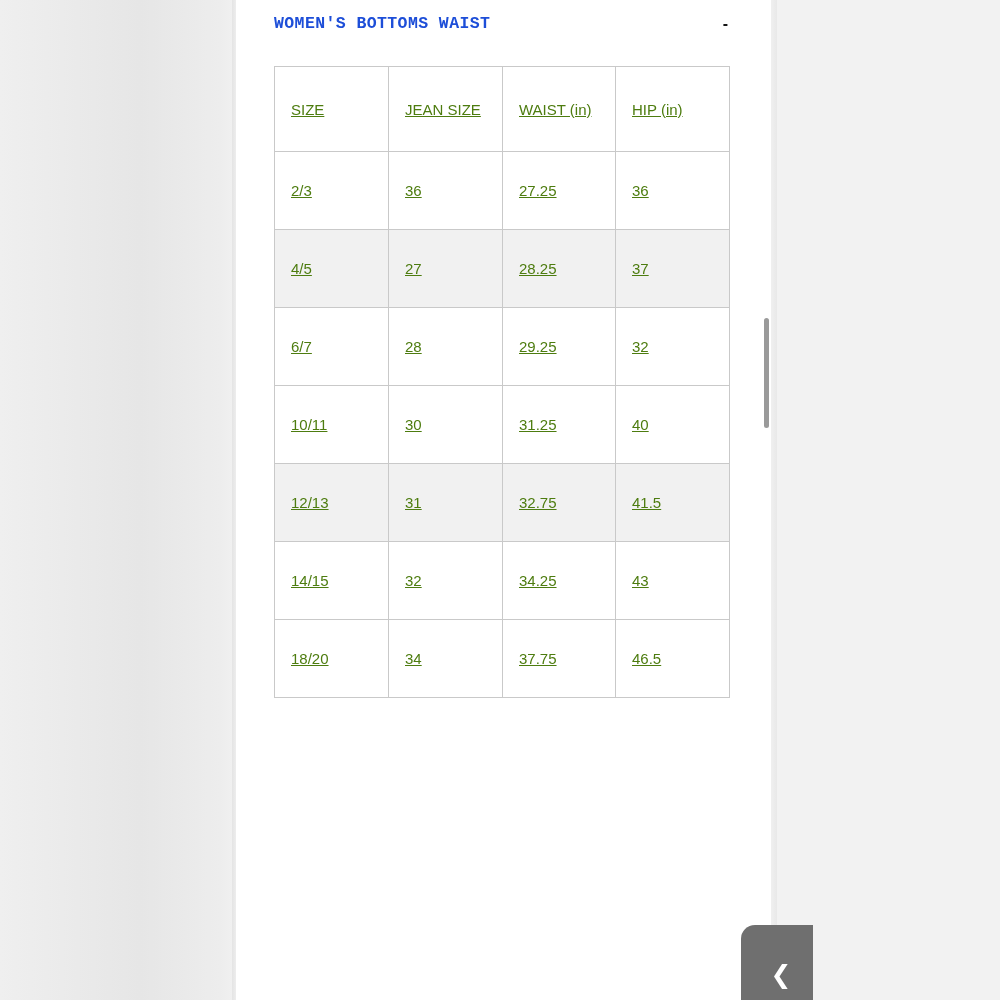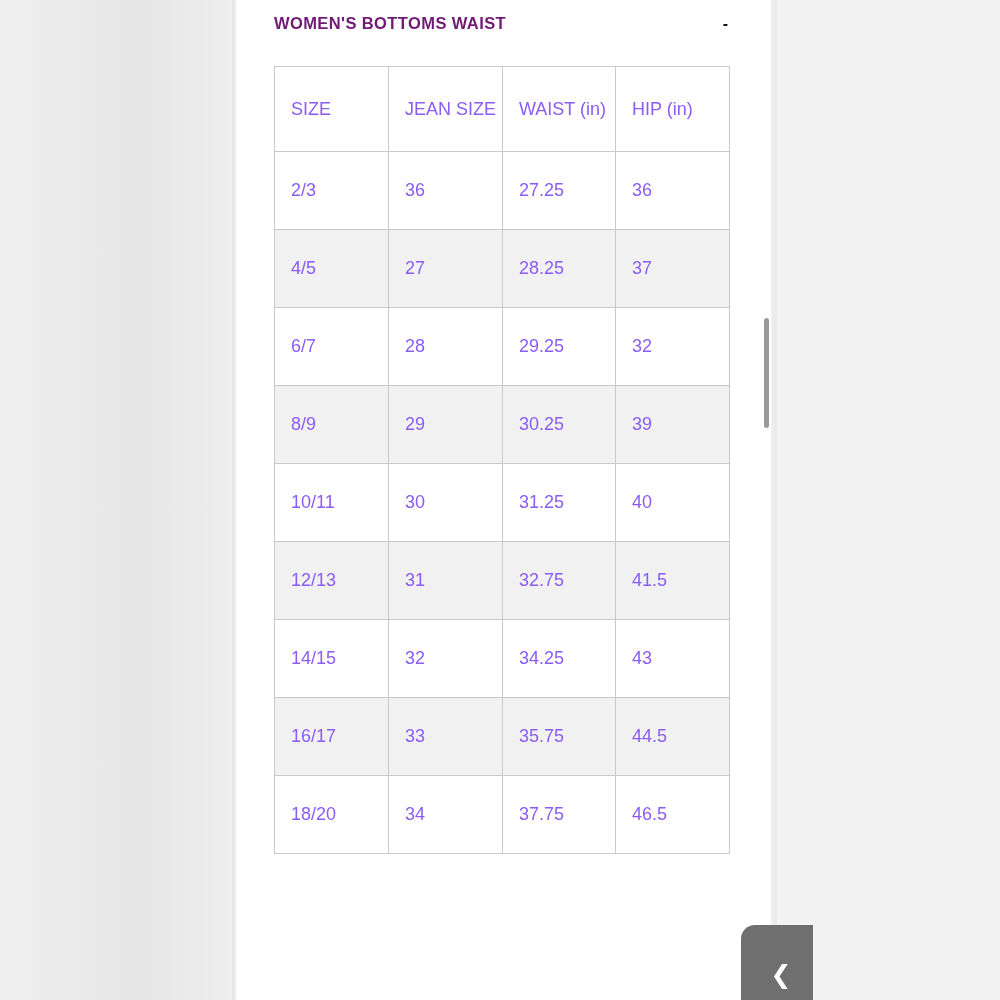--- a/index.html
+++ b/index.html
@@ -41,45 +41,47 @@
     top: 14px;
     width: 460px;
     display: flex;
     align-items: center;
     justify-content: space-between;
   }
   .title {
     font-size: 16.5px;
     font-weight: bold;
     letter-spacing: 0.4px;
-    color: #701a75;
+    color: #1d4ed8;
     white-space: nowrap;
+    font-family: Liberation Mono, monospace;
   }
   .title-dash {
     font-size: 16px;
     font-weight: bold;
     color: #141414;
     padding-right: 6px;
   }
   table.size-table {
     position: absolute;
     left: 38px;
     top: 66px;
     border-collapse: collapse;
     width: 455px;
     table-layout: fixed;
   }
   table.size-table td {
     border: 1px solid #c9c9c9;
     height: 77px;
     padding: 0 0 0 16px;
-    font-size: 18px;
-    color: #8b5cf6;
+    font-size: 15px;
+    color: #4d7c0f;
     vertical-align: middle;
     background: #ffffff;
+    text-decoration: underline;
   }
   table.size-table tr.shaded td {
     background: #f1f1f1;
   }
   table.size-table tr.header td {
     background: #ffffff;
     height: 84px;
   }
   col.c1 { width: 114px; }
   col.c2 { width: 114px; }
@@ -172,50 +174,38 @@
             <td>27</td>
             <td>28.25</td>
             <td>37</td>
           </tr>
           <tr>
             <td>6/7</td>
             <td>28</td>
             <td>29.25</td>
             <td>32</td>
           </tr>
-          <tr class="shaded">
-            <td>8/9</td>
-            <td>29</td>
-            <td>30.25</td>
-            <td>39</td>
-          </tr>
           <tr>
             <td>10/11</td>
             <td>30</td>
             <td>31.25</td>
             <td>40</td>
           </tr>
           <tr class="shaded">
             <td>12/13</td>
             <td>31</td>
             <td>32.75</td>
             <td>41.5</td>
           </tr>
           <tr>
             <td>14/15</td>
             <td>32</td>
             <td>34.25</td>
             <td>43</td>
           </tr>
-          <tr class="shaded">
-            <td>16/17</td>
-            <td>33</td>
-            <td>35.75</td>
-            <td>44.5</td>
-          </tr>
           <tr>
             <td>18/20</td>
             <td>34</td>
             <td>37.75</td>
             <td>46.5</td>
           </tr>
         </tbody>
       </table>
 
     </div>

